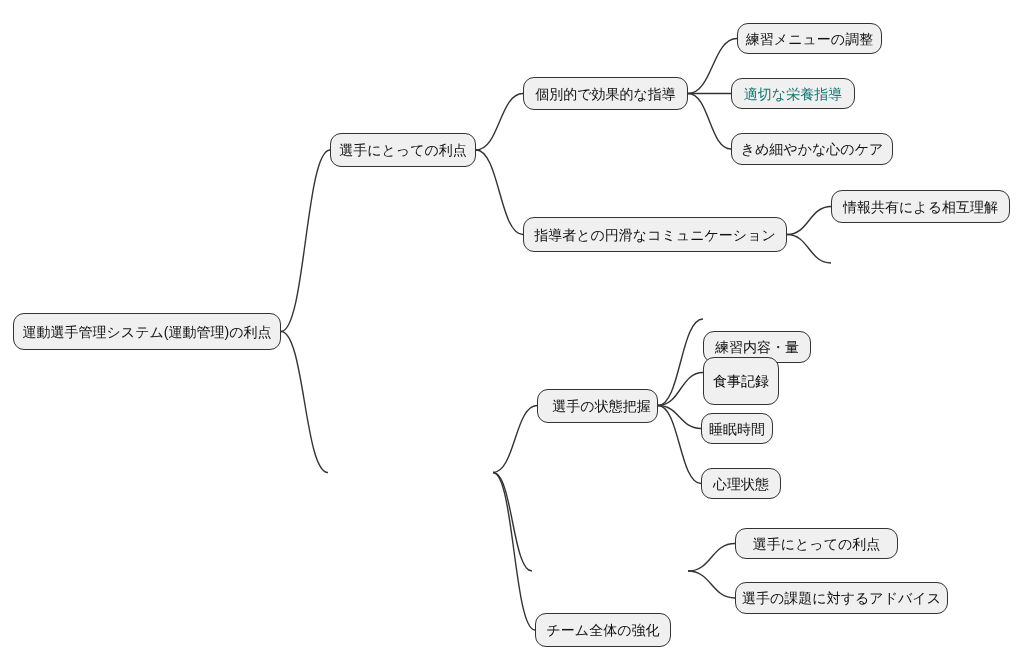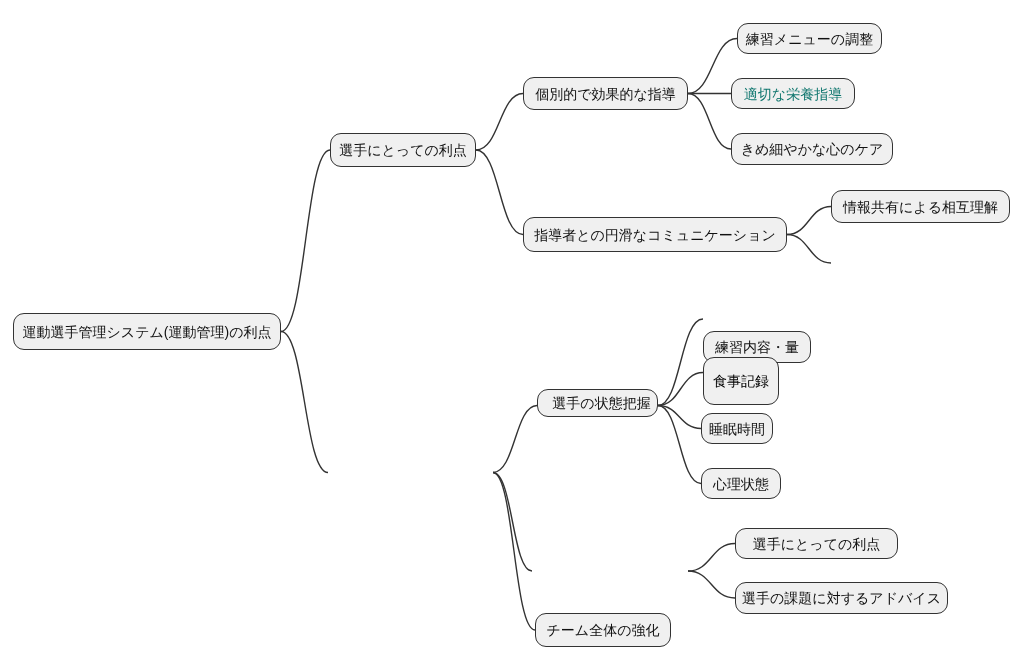--- a/index.html
+++ b/index.html
@@ -79,21 +79,21 @@
     </div>
     <div class="node" style="left: 731px; top: 133px; width: 162px; height: 32px; background: rgb(240, 240, 240); border: 1.4px solid rgb(51, 51, 51); color: rgb(17, 17, 17);">
       <span>きめ細やかな心のケア</span>
     </div>
     <div class="node" style="left: 831px; top: 190px; width: 179px; height: 33px; background: rgb(240, 240, 240); border: 1.4px solid rgb(51, 51, 51); color: rgb(17, 17, 17);">
       <span>情報共有による相互理解</span>
     </div>
     <div class="node" style="left: 523px; top: 217px; width: 264px; height: 35px; background: rgb(240, 240, 240); border: 1.4px solid rgb(51, 51, 51); color: rgb(17, 17, 17);">
       <span>指導者との円滑なコミュニケーション</span>
     </div>
-    <div class="node" style="left: 537px; top: 389px; width: 121px; height: 28px; background: rgb(240, 240, 240); border: 1.4px solid rgb(51, 51, 51); color: rgb(17, 17, 17); padding-left: 8px;">
+    <div class="node" style="left: 537px; top: 389px; width: 121px; height: 34px; background: rgb(240, 240, 240); border: 1.4px solid rgb(51, 51, 51); color: rgb(17, 17, 17); padding-left: 8px;">
       <span>選手の状態把握</span>
     </div>
     <div class="node" style="left: 703px; top: 303px; width: 108px; height: 32px; background: rgb(240, 240, 240); border: 1.4px solid rgb(51, 51, 51); color: rgb(17, 17, 17); margin-top: 28px;">
       <span>練習内容・量</span>
     </div>
     <div class="node" style="left: 703px; top: 357px; width: 76px; height: 48px; background: rgb(240, 240, 240); border: 1.4px solid rgb(51, 51, 51); color: #000000;">
       <span>食事記録</span>
     </div>
     <div class="node" style="left: 701px; top: 413px; width: 72px; height: 31px; background: rgb(240, 240, 240); border: 1.4px solid rgb(51, 51, 51); color: rgb(17, 17, 17);">
       <span>睡眠時間</span>

